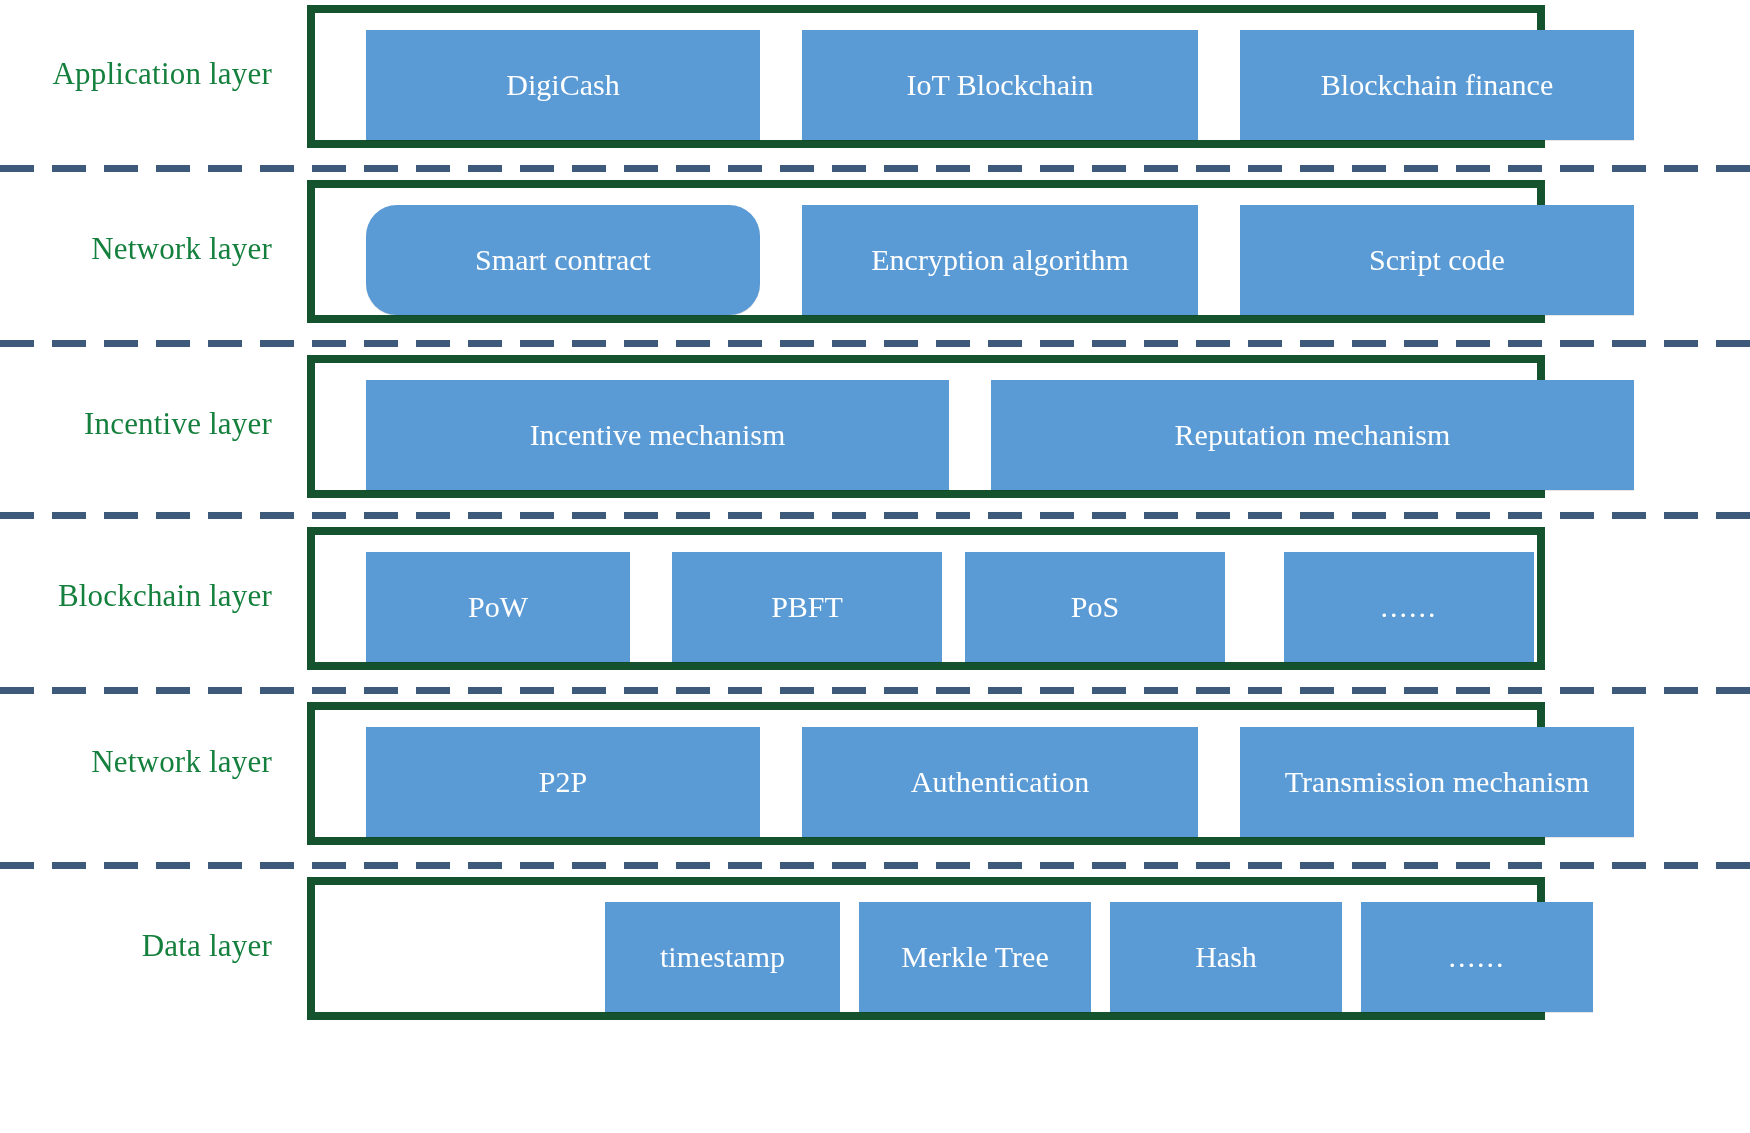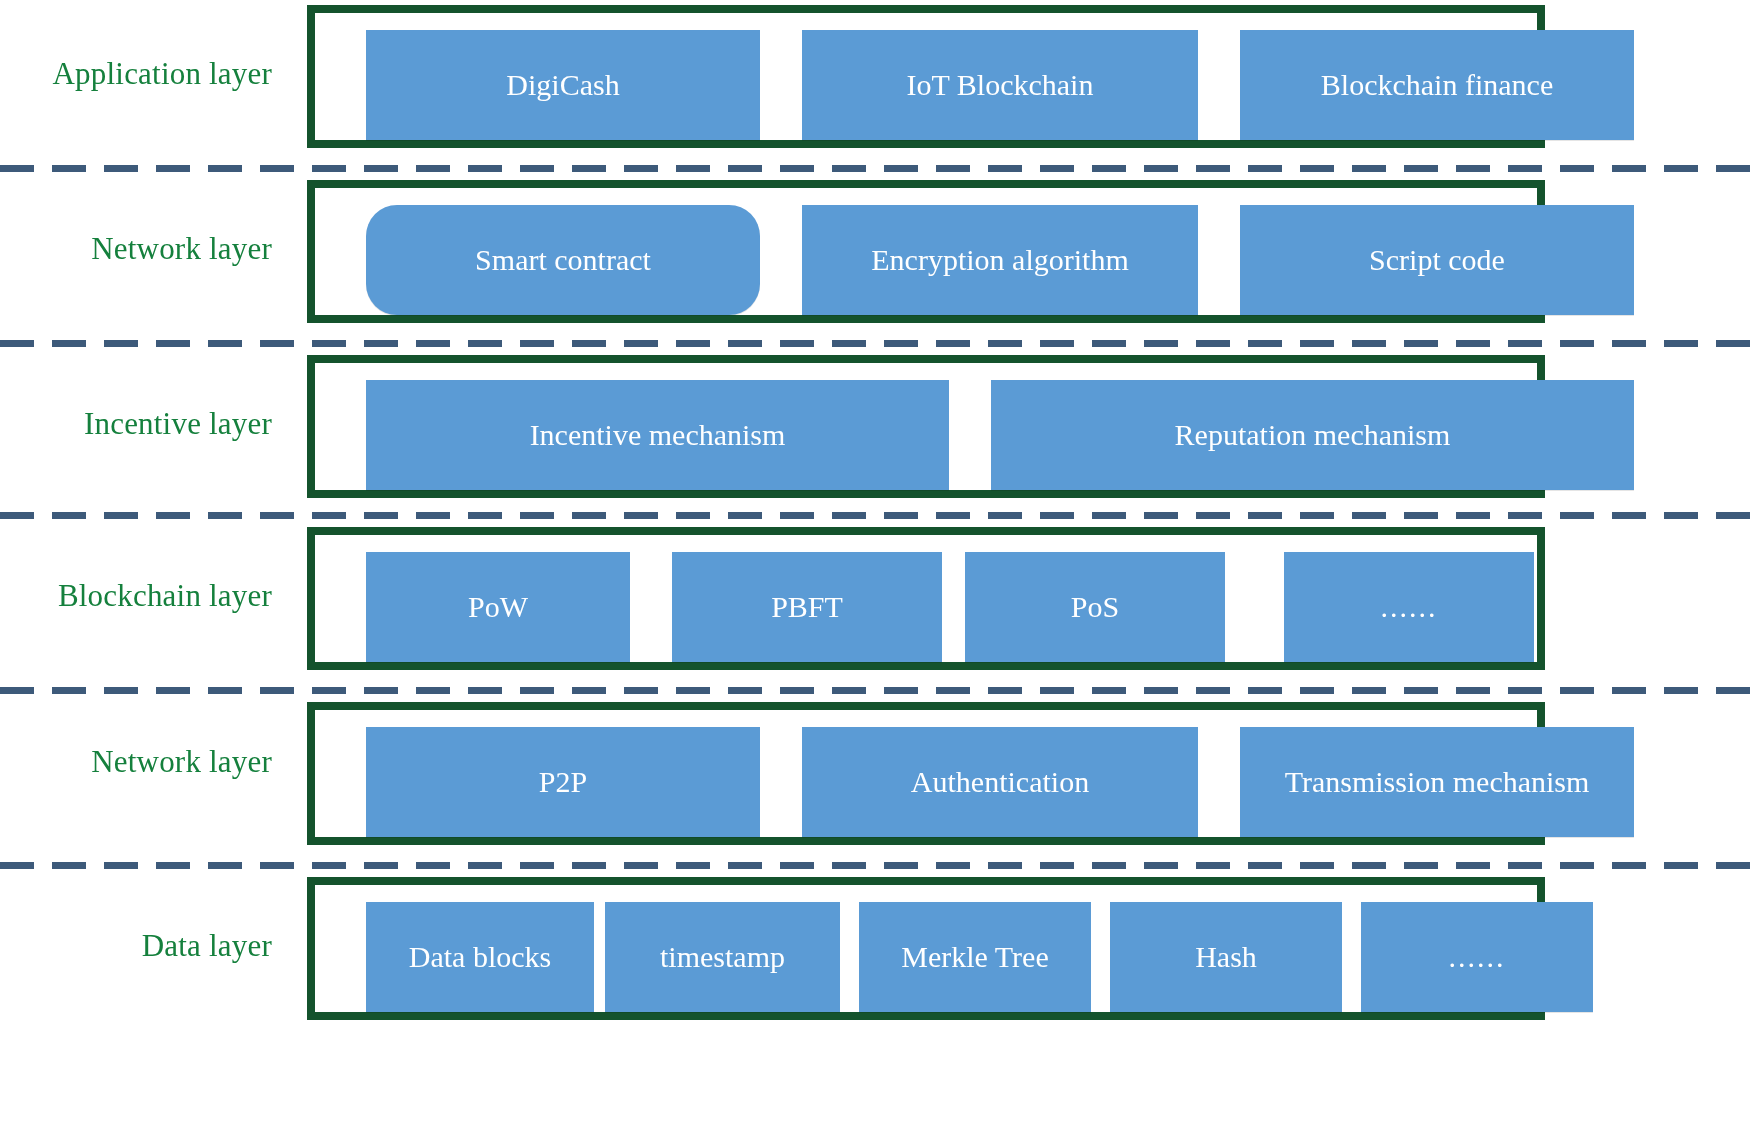--- a/index.html
+++ b/index.html
@@ -167,21 +167,20 @@
       </div>
     </div>
   </div>
 
   <div class="separator" style="top:862px;"></div>
 
   <div class="layer-row" style="top:872px;height:152px;">
     <div class="layer-label" style="top:57px;">Data layer</div>
     <div class="layer-box" style="top:5px;height:143px;">
       <div class="tiles">
-        <div class="tile" style="left:51px;top:17px;width:228px;height:110px;">Data blocks</div>
         <div class="tile" style="left:544px;top:17px;width:232px;height:110px;">Merkle Tree</div>
         <div class="tile" style="left:290px;top:17px;width:235px;height:110px;">timestamp</div>
         <div class="tile" style="left:795px;top:17px;width:232px;height:110px;">Hash</div>
         <div class="tile ellipsis" style="left:1046px;top:17px;width:232px;height:110px;">......</div>
       </div>
     </div>
   </div>
 
 </div>
 

